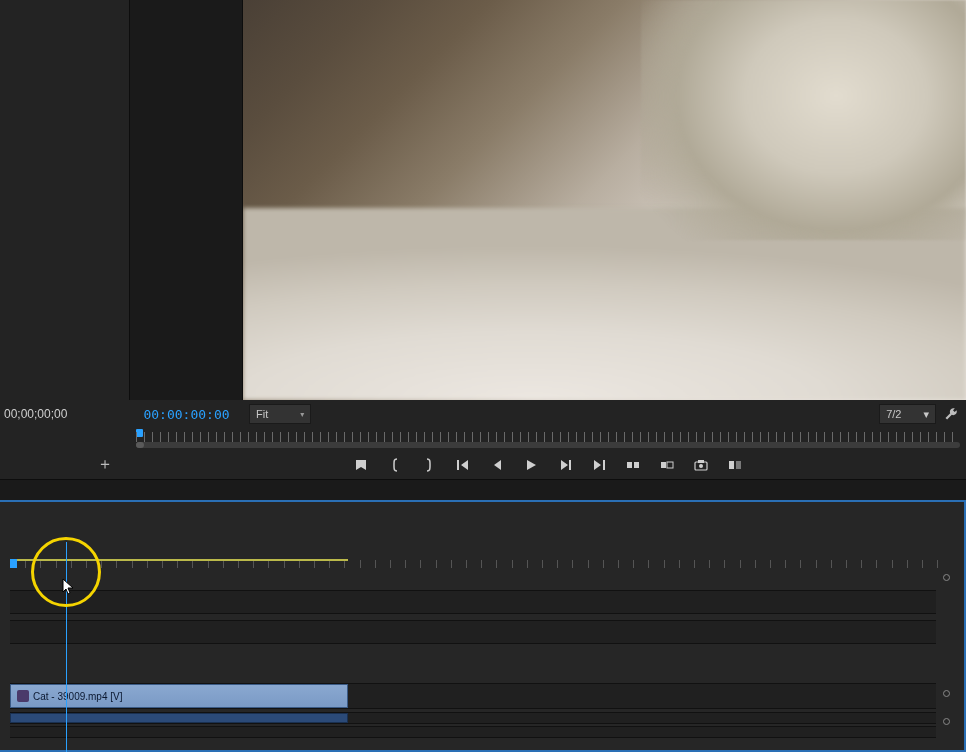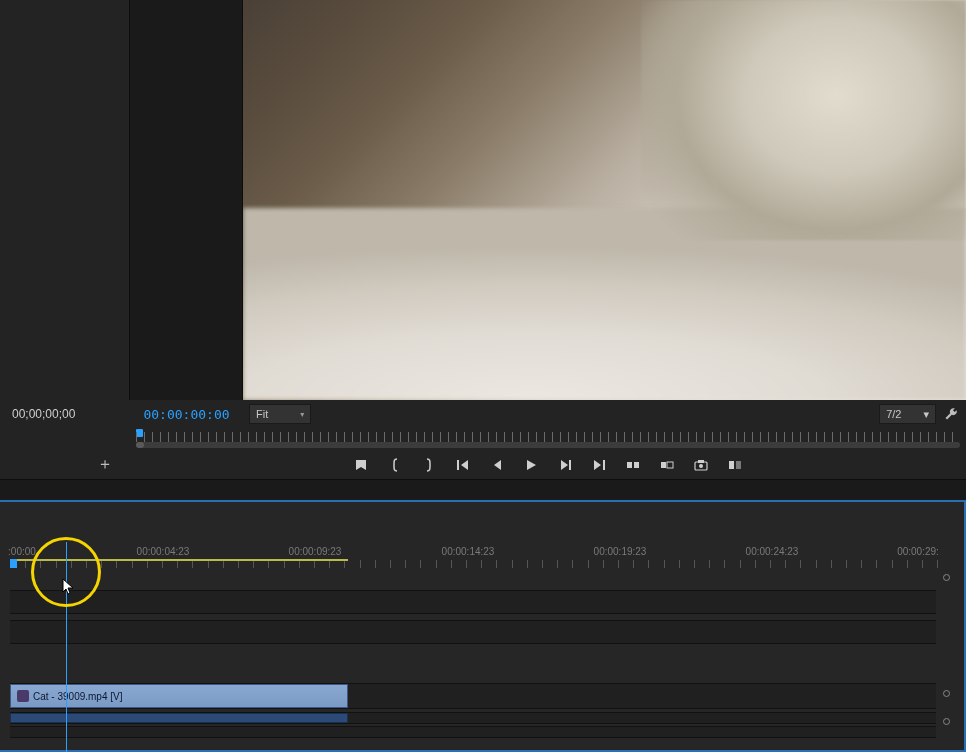--- a/index.html
+++ b/index.html
@@ -60,21 +60,21 @@
 .controls-row {
   display: flex;
   height: 28px;
   align-items: center;
   background: #232323;
 }
 .controls-left {
   width: 130px;
   display: flex;
   align-items: center;
-  padding-left: 12px;
+  padding-left: 4px;
   color: #cfcfcf;
   font-size: 12px;
 }
 .controls-timecode {
   width: 113px;
   display: flex;
   align-items: center;
   justify-content: center;
   color: #2aa1ff;
   font-size: 13px;
@@ -454,29 +454,20 @@
       </div>
   </div>
 </div>
 
 <div style="height:20px;background:#1a1a1a;"></div>
 
 <div class="timeline-panel">
   <div class="timeline-gap"></div>
 
   <div class="time-ruler">
-    <div class="time-ruler-labels" id="trl-host">
-        <span class="trl" style="left: 22px;">:00:00</span>
-        <span class="trl" style="left: 163px;">00:00:04:23</span>
-        <span class="trl" style="left: 315px;">00:00:09:23</span>
-        <span class="trl" style="left: 468px;">00:00:14:23</span>
-        <span class="trl" style="left: 620px;">00:00:19:23</span>
-        <span class="trl" style="left: 772px;">00:00:24:23</span>
-        <span class="trl" style="left: 918px;">00:00:29:</span>
-      </div>
     <div class="time-ruler-ticks"></div>
     <div class="work-area-bar"></div>
     <div class="playhead-handle"></div>
   </div>
   <div class="playhead" style="top:40px;"></div>
 
   <div class="track-area">
     <div class="track v2"></div>
     <div class="track v1"></div>
     <div class="track v1-clip">

